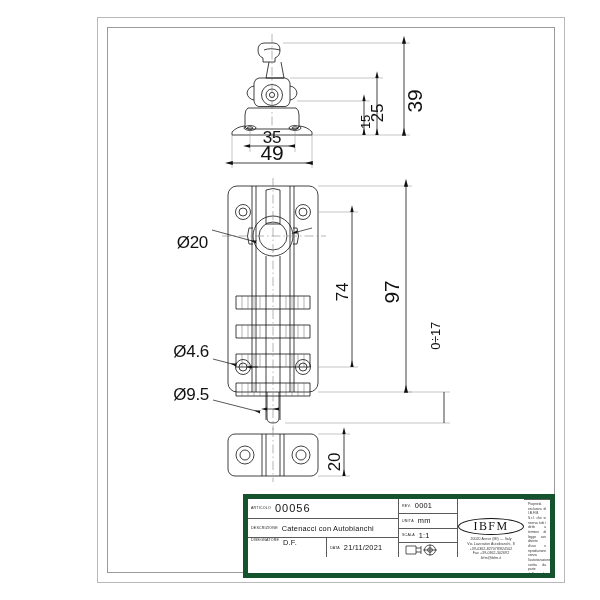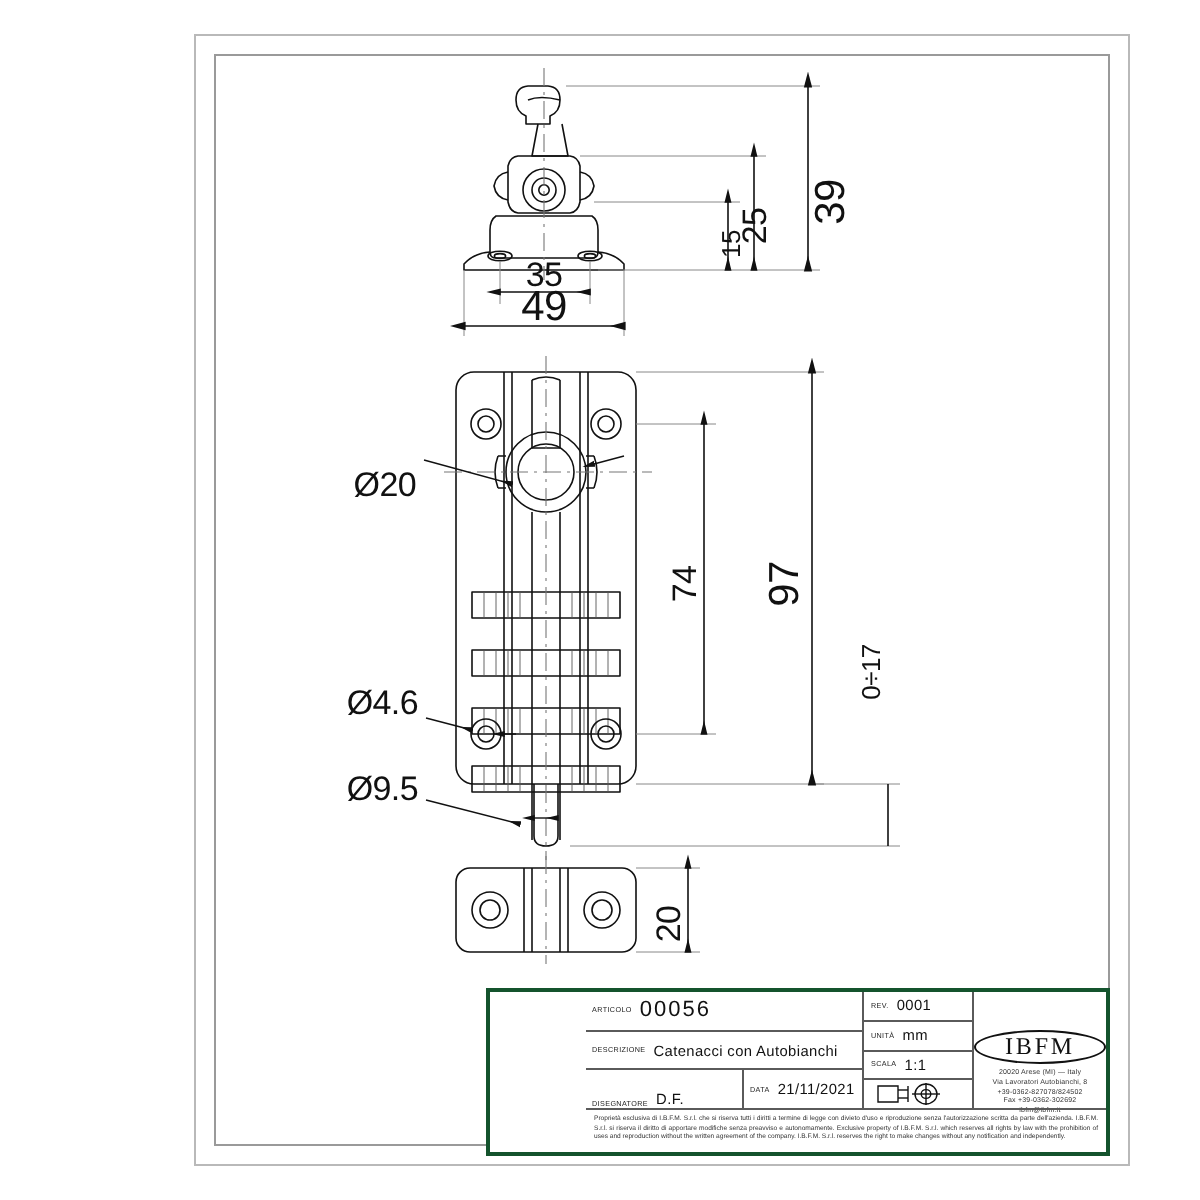--- a/index.html
+++ b/index.html
@@ -49,25 +49,23 @@
   }
   .dimtext.small { font-size: 13px; }
   .dimtext.big { font-size: 21px; }
 
   
   #title-block {
     position: absolute;
     left: 243px; top: 494px;
     width: 312px; height: 84px;
     box-sizing: border-box;
-    border: 2px solid #14532d;
-    display: flex;
-    flex-direction: column;
+    border: 5px solid #14532d;
+    display: flex;
     background: #fff;
-    padding-left: 48px;
   }
   .tb-main {
     display: flex;
     flex-direction: row;
     height: 58px;
   }
   .tb-left {
     width: 150px;
     display: flex;
     flex-direction: column;
@@ -115,21 +113,21 @@
   }
   .tb-row-split {
     flex: 1;
     display: flex;
     border-bottom: 1px solid #5a5a5a;
   }
   .tb-row-split:last-child { border-bottom: none; }
   .tb-cellA {
     width: 72px;
     display: flex;
-    align-items: flex-end;
+    align-items: flex-start;
     padding: 0 3px;
     border-right: 1px solid #5a5a5a;
     overflow: hidden;
     white-space: nowrap;
   }
   .tb-cellB {
     flex: 1;
     display: flex;
     align-items: center;
     padding: 0 3px;

